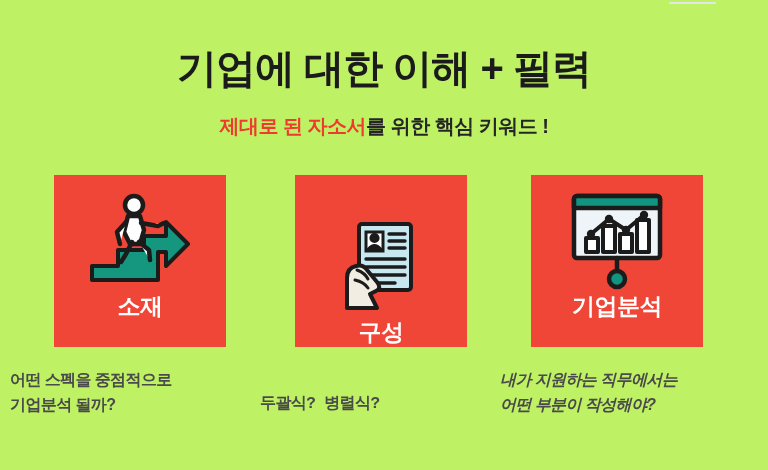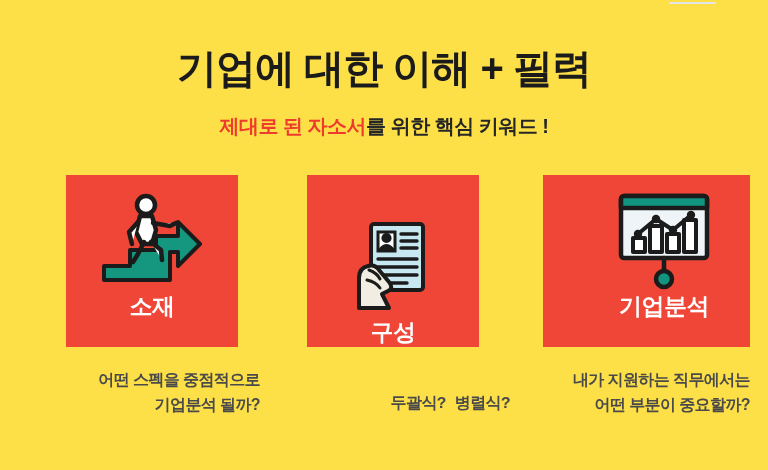--- a/index.html
+++ b/index.html
@@ -11,21 +11,21 @@
     height: 470px;
     background: #f6f8fa;
     font-family: "Liberation Sans", "DejaVu Sans", sans-serif;
     overflow: hidden;
     position: relative;
   }
   .slide {
     position: relative;
     width: 768px;
     height: 470px;
-    background: #fde047;
+    background: #bef264;
   }
   .top-artifact {
     position: absolute;
     top: 2px;
     left: 669px;
     width: 47px;
     height: 2px;
     background: #e2e5e9;
   }
   .headline {
@@ -54,64 +54,63 @@
   }
   .subhead .hl {
     color: #ee3b2d;
   }
   .cards {
     position: absolute;
     top: 175px;
     left: 54px;
     width: 650px;
     height: 172px;
-    margin-left: 12px;
   }
   .card {
     position: absolute;
     top: 0;
     width: 172px;
     height: 172px;
     background: #ef4638;
     display: flex;
     flex-direction: column;
     align-items: center;
     justify-content: flex-start;
   }
   .card.c1 { left: 0px; }
   .card.c2 { left: 241px; justify-content: flex-end; }
-  .card.c3 { left: 477px; padding-left: 35px; }
+  .card.c3 { left: 477px; }
   .card-icon {
     margin-top: 16px;
     height: 98px;
     display: flex;
     align-items: center;
     justify-content: center;
   }
   .card-label {
     margin-top: 2px;
     font-size: 23px;
     font-weight: bold;
     color: #ffffff;
     letter-spacing: -0.5px;
     line-height: 30px;
   }
   .caption {
     position: absolute;
-    text-align: right;
+    text-align: left;
     font-size: 16px;
     line-height: 25px;
     font-weight: bold;
     color: #4a4a4a;
     letter-spacing: -0.6px;
     width: 250px;
   }
   .caption.p1 { top: 367px; left: 10px; }
   .caption.p2 { top: 392px; left: 260px; font-family: Liberation Mono, monospace; }
-  .caption.p3 { top: 367px; left: 500px; }
+  .caption.p3 { top: 367px; left: 500px; font-style: italic; }
   .caption .ln { display: block; }
 </style>
 </head>
 <body>
 
 <div class="slide">
 
   <div class="top-artifact"></div>
 
   <div class="headline">기업에 대한 이해 + 필력</div>
@@ -208,16 +207,16 @@
     <span class="ln">어떤 스펙을 중점적으로</span>
     <span class="ln">기업분석 될까?</span>
   </div>
 
   <div class="caption p2">
     <span class="ln">두괄식? 병렬식?</span>
   </div>
 
   <div class="caption p3">
     <span class="ln">내가 지원하는 직무에서는</span>
-    <span class="ln">어떤 부분이 중요할까?</span>
+    <span class="ln">어떤 부분이 작성해야?</span>
   </div>
 
 </div>
 
 </body></html>

